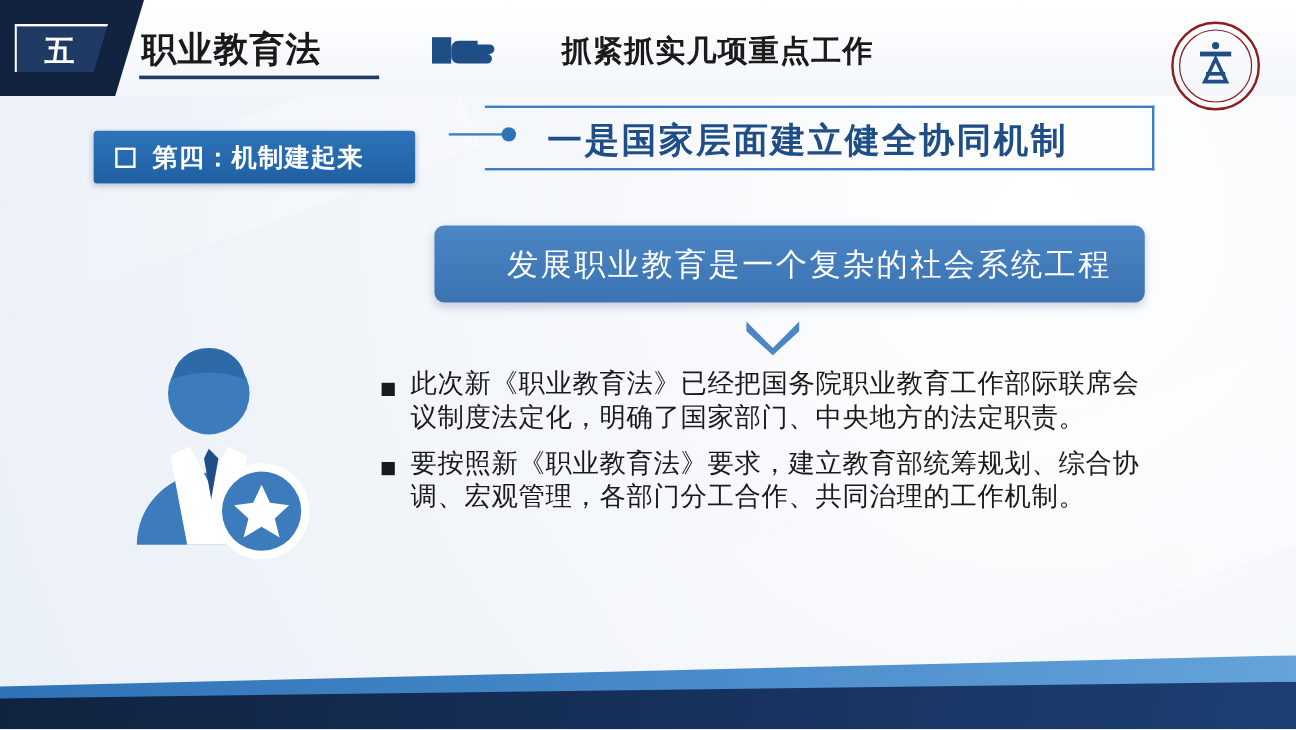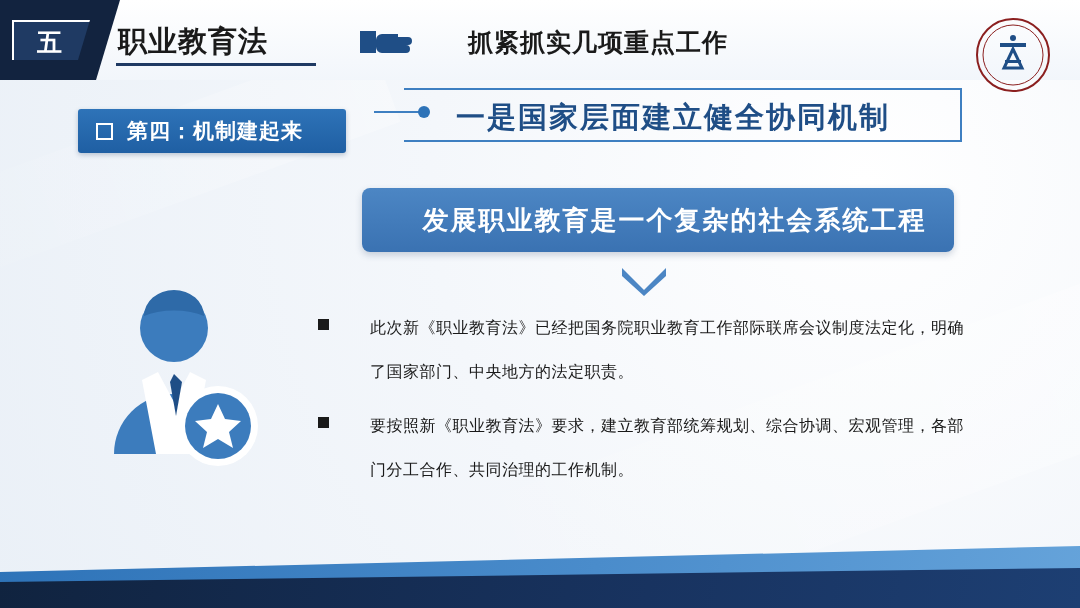--- a/index.html
+++ b/index.html
@@ -166,21 +166,21 @@
     background: linear-gradient(180deg, #4c86c4 0%, #3a72b2 100%);
     border-radius: 8px;
     display: flex;
     align-items: center;
     justify-content: center;
     box-shadow: 0 3px 7px rgba(30,60,100,0.22);
   }
   .banner-text {
     color: #ffffff;
     font-size: 26px;
-    font-weight: bold;
+    font-weight: normal;
     letter-spacing: 2px;
     margin-left: 33px;
   }
   .chevron {
     position: absolute;
     left: 620px; top: 266px;
     width: 48px; height: 30px;
   }
 
   .bullets {
@@ -194,25 +194,24 @@
     margin-bottom: 10px;
   }
   .bullet-mark {
     width: 11px; height: 11px;
     background: #1a1a1a;
     margin-top: 13px;
     margin-right: 13px;
     flex: none;
   }
   .bullet-text {
-    font-size: 16px;
+    font-size: 22px;
     color: #1a1a1a;
-    line-height: 44px;
+    line-height: 28px;
     letter-spacing: 0.5px;
-    margin-left: 28px;
   }
 
   
   .person {
     position: absolute;
     left: 96px; top: 286px;
     width: 180px; height: 190px;
   }
 
   

